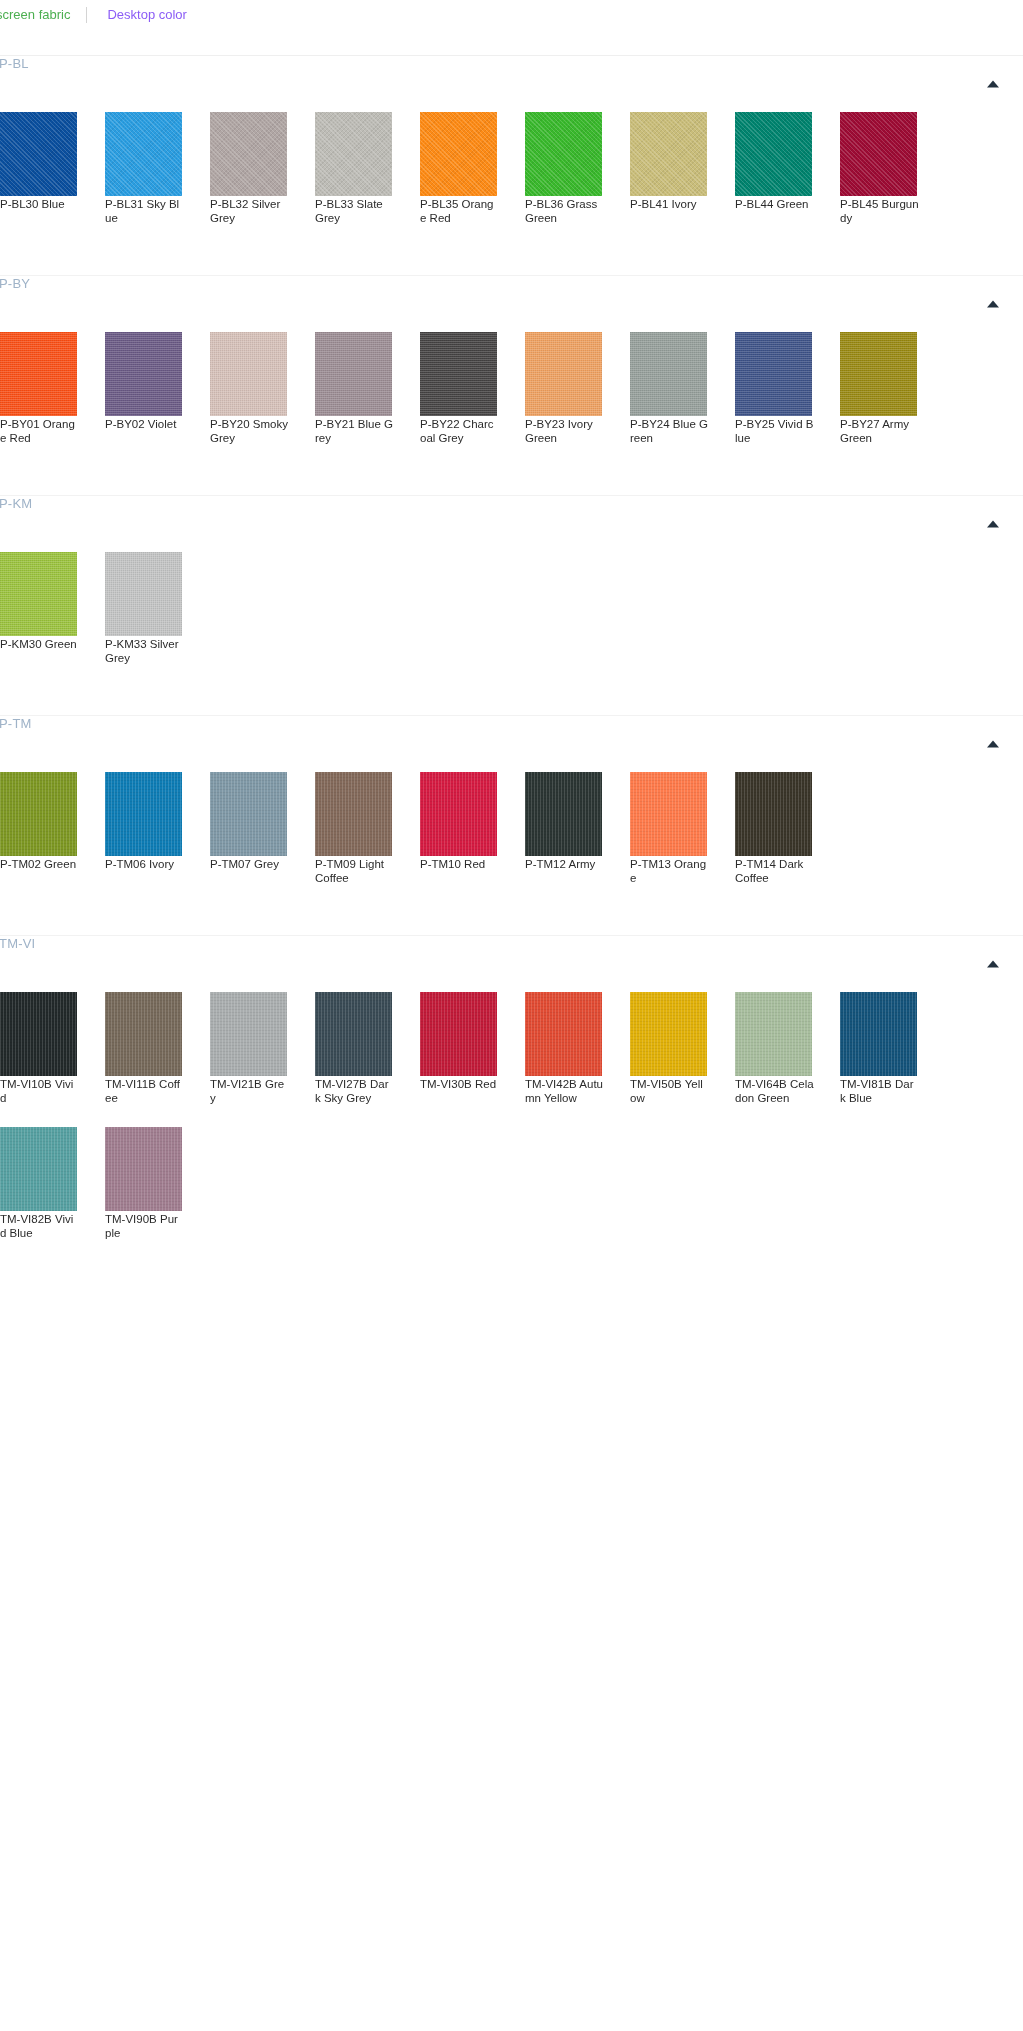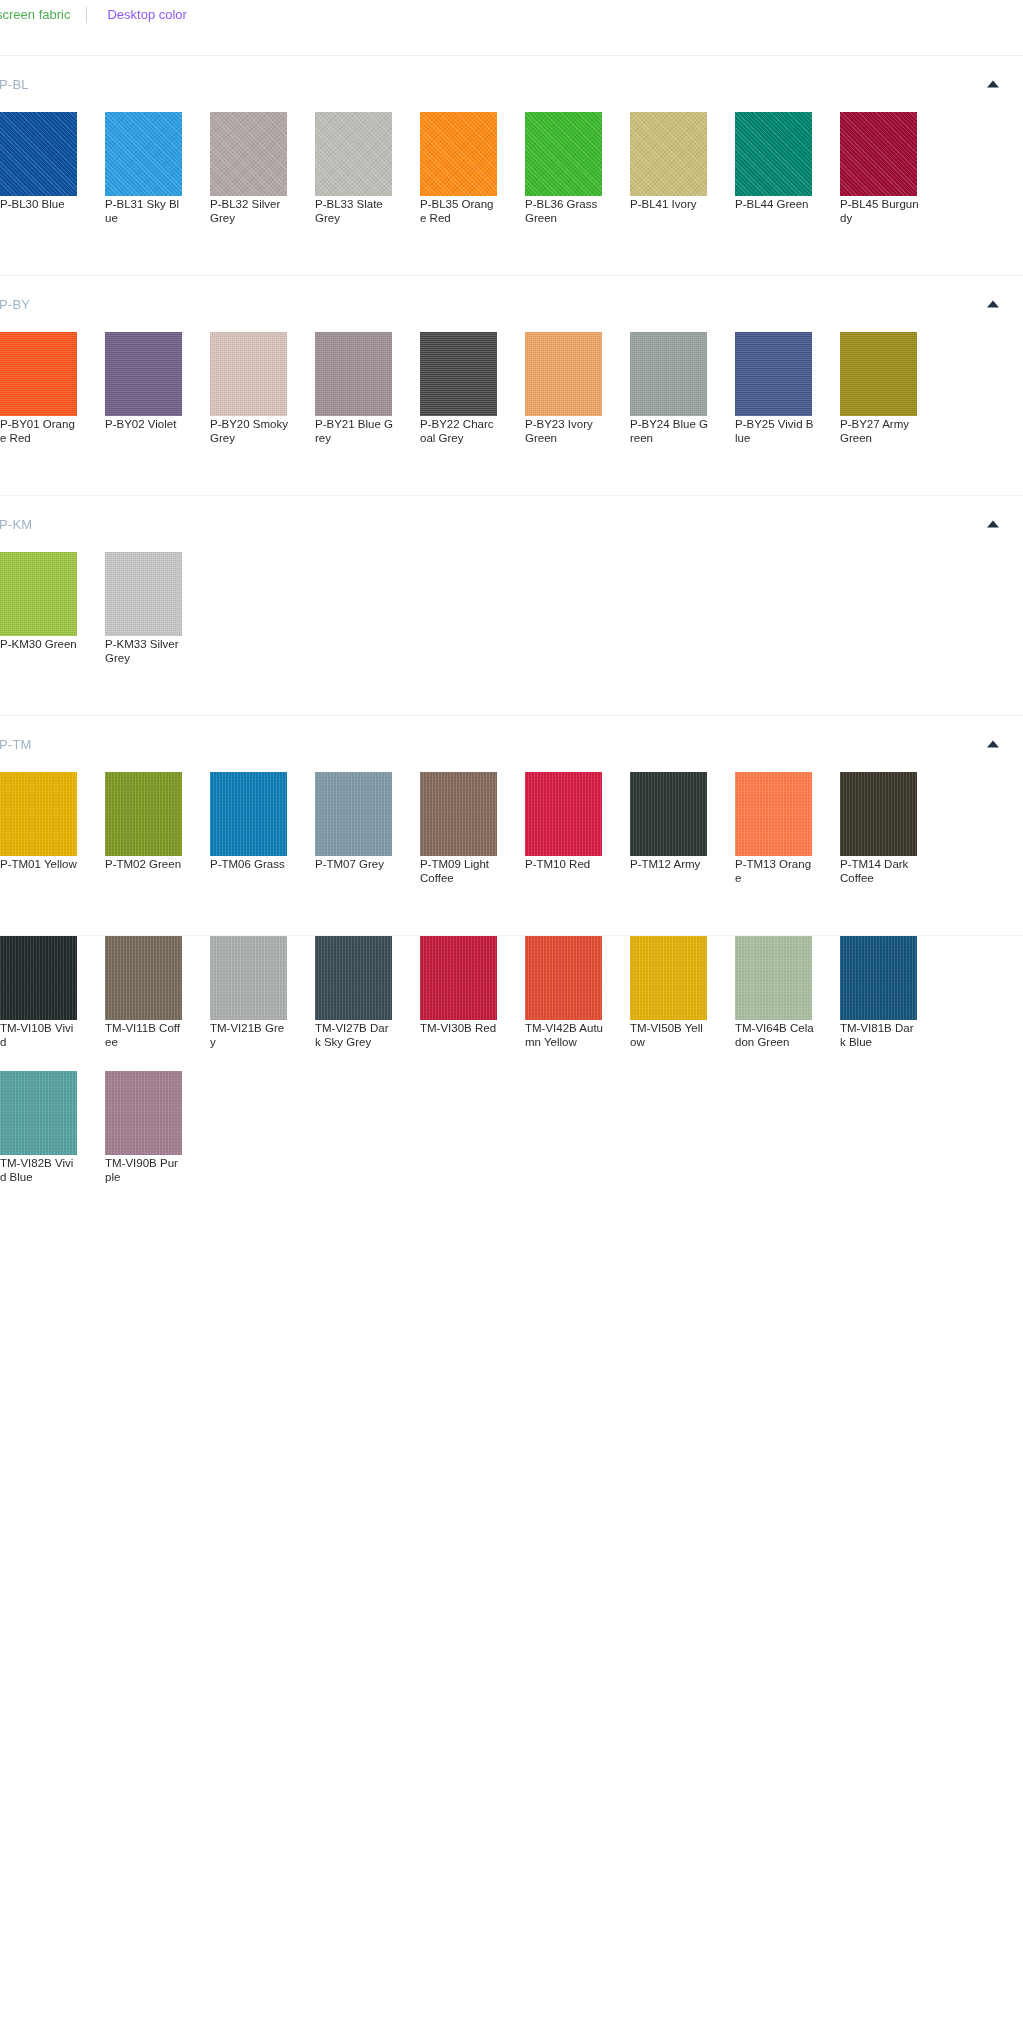--- a/index.html
+++ b/index.html
@@ -50,21 +50,20 @@
   .group { width: 100%; }
   .group-sep {
     height: 1px;
     background: #f2f2f2;
     width: 100%;
   }
   .group-header {
     position: relative;
     height: 56px;
     display: flex;
-    align-items: center;
     padding-left: 0px;
     cursor: pointer;
   }
   .group-title {
     font-size: 13px;
     color: #9fb3c8;
     letter-spacing: 0.2px;
     margin-left: -1px;
   }
   .caret {
@@ -245,30 +244,26 @@
       </div>
     </div>
     <div class="group">
       <div class="group-sep"></div>
       <div class="group-header">
         <span class="group-title">P-TM</span>
         <span class="caret"></span>
       </div>
       <div class="swatch-grid">
         <div class="swatch">
-          <div class="swatch-chip weave-linen" style="background: rgb(229, 176, 0);"></div>
-          <div class="swatch-label">P-TM01 Yellow</div>
-        </div>
-        <div class="swatch">
           <div class="swatch-chip weave-linen" style="background: rgb(125, 151, 35);"></div>
           <div class="swatch-label">P-TM02 Green</div>
         </div>
         <div class="swatch">
           <div class="swatch-chip weave-linen" style="background: rgb(14, 124, 180);"></div>
-          <div class="swatch-label">P-TM06 Grass</div>
+          <div class="swatch-label">P-TM06 Ivory</div>
         </div>
         <div class="swatch">
           <div class="swatch-chip weave-linen" style="background: rgb(127, 152, 166);"></div>
           <div class="swatch-label">P-TM07 Grey</div>
         </div>
         <div class="swatch">
           <div class="swatch-chip weave-linen" style="background: rgb(131, 105, 90);"></div>
           <div class="swatch-label">P-TM09 Light Coffee</div>
         </div>
         <div class="swatch">
@@ -284,20 +279,24 @@
           <div class="swatch-label">P-TM13 Orange</div>
         </div>
         <div class="swatch">
           <div class="swatch-chip weave-linen" style="background: rgb(58, 53, 41);"></div>
           <div class="swatch-label">P-TM14 Dark Coffee</div>
         </div>
       </div>
     </div>
     <div class="group">
       <div class="group-sep"></div>
+      <div class="group-header">
+        <span class="group-title">TM-VI</span>
+        <span class="caret"></span>
+      </div>
       <div class="swatch-grid">
         <div class="swatch">
           <div class="swatch-chip weave-linen" style="background: rgb(34, 41, 42);"></div>
           <div class="swatch-label">TM-VI10B Vivid</div>
         </div>
         <div class="swatch">
           <div class="swatch-chip weave-linen" style="background: rgb(118, 105, 90);"></div>
           <div class="swatch-label">TM-VI11B Coffee</div>
         </div>
         <div class="swatch">

